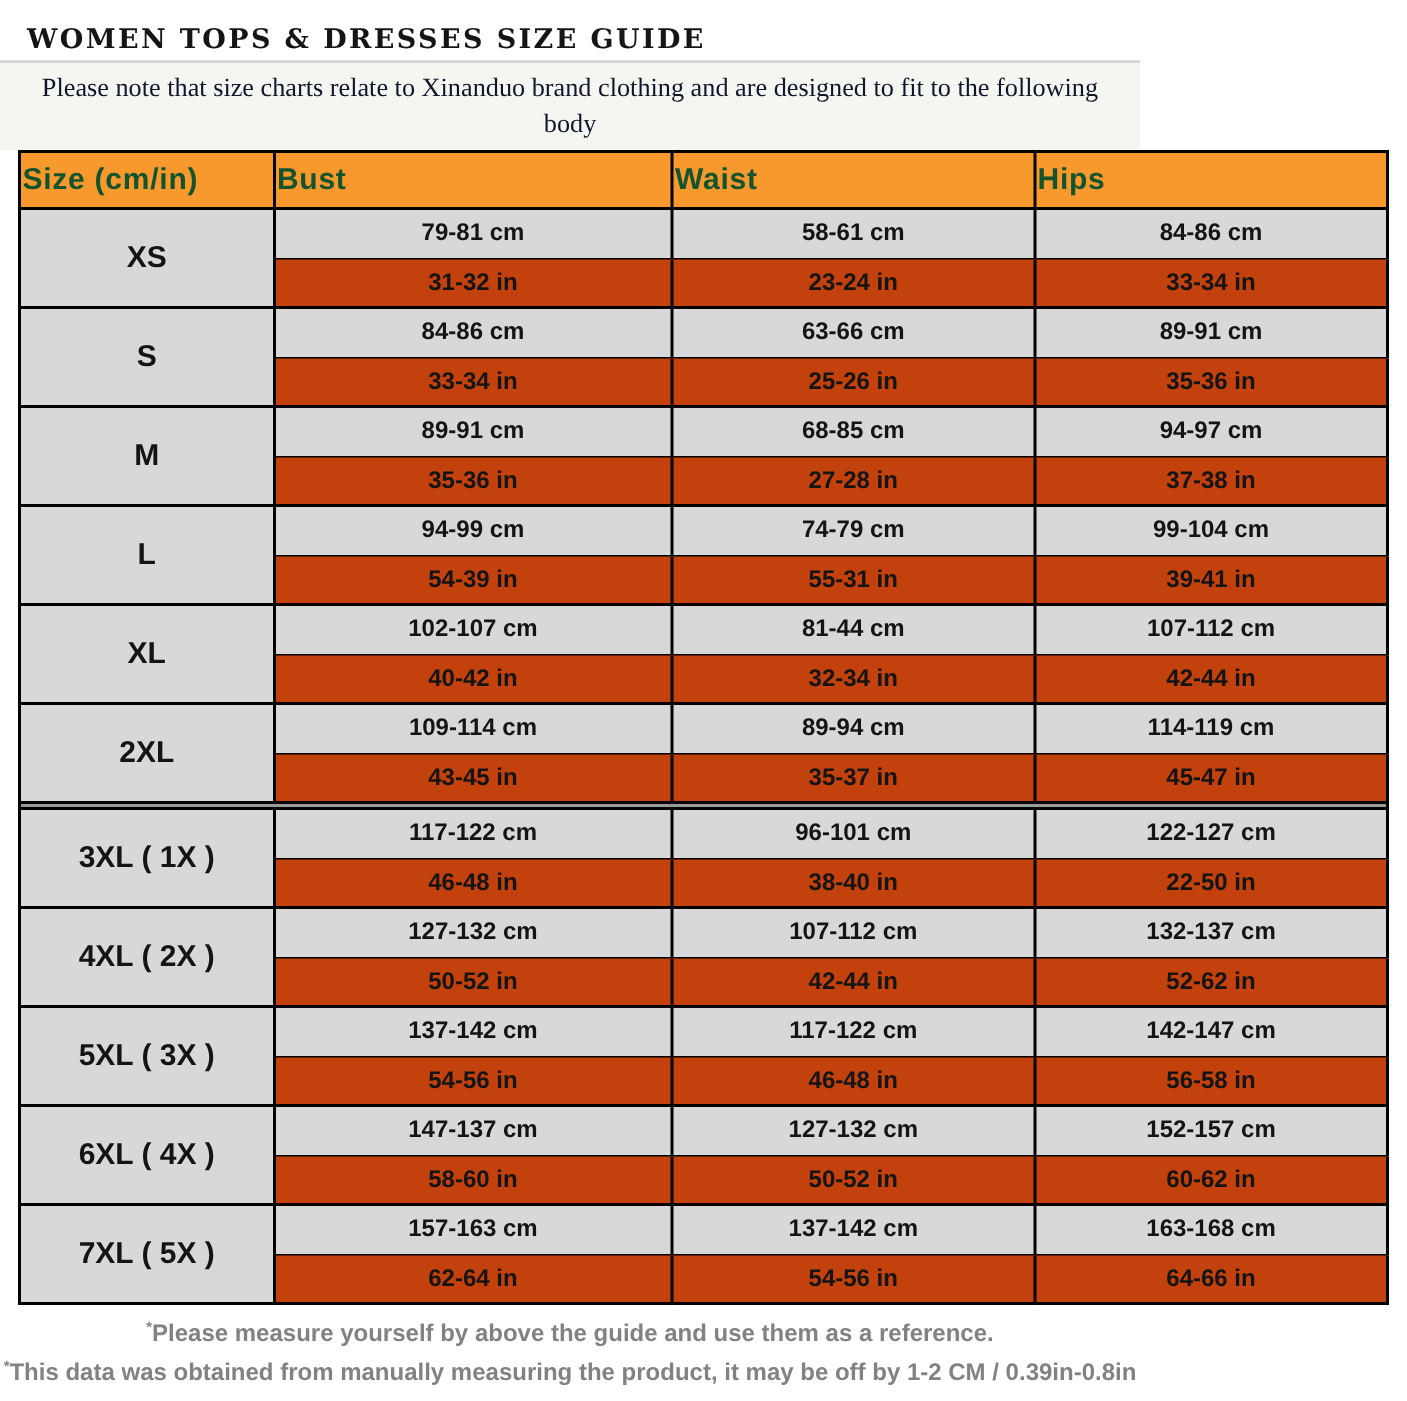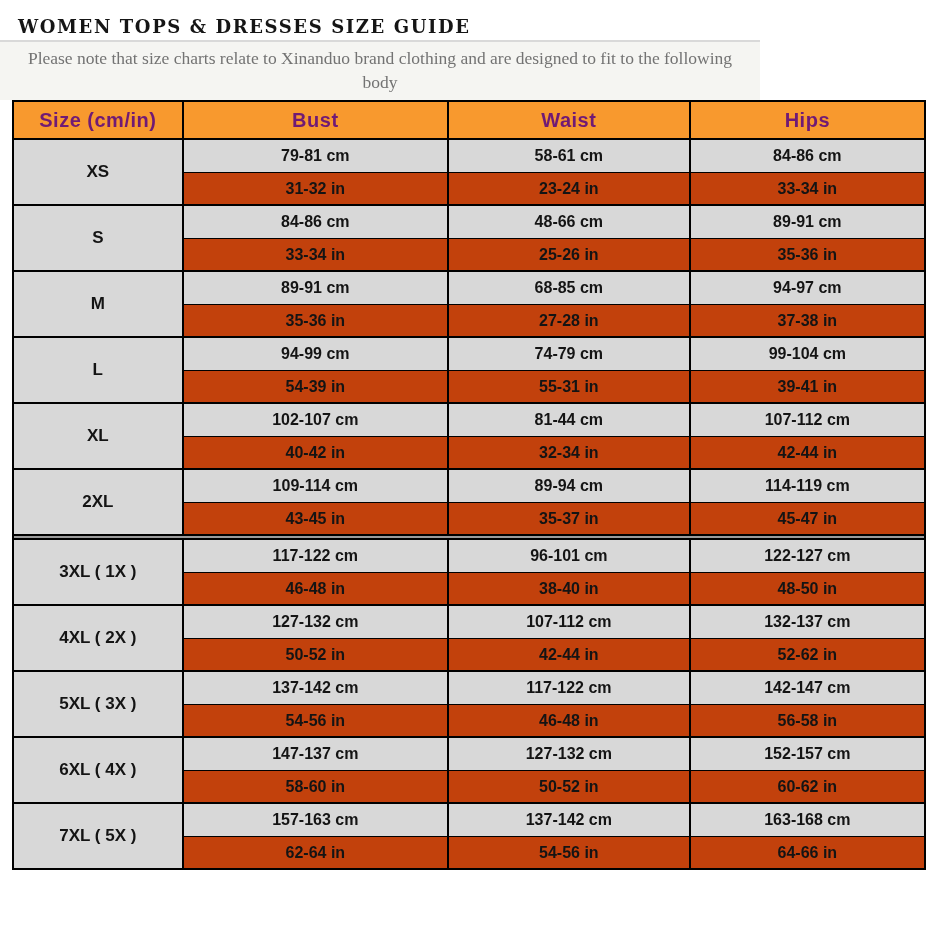--- a/index.html
+++ b/index.html
@@ -26,59 +26,59 @@
     color:#151515;
   }
   .title-rule{
     height:2px;
     background:#d9d9d9;
     width:100%;
   }
   .intro-note{
     font-family:"Liberation Serif",serif;
     font-size:17.5px;
-    color:#737373;
+    color:#0f172a;
     text-align:center;
     background:#f5f5f2;
     padding:4px 10px 6px 10px;
     line-height:1.38;
   }
   table.size-chart{
     width:914px;
     margin:0 12px;
     border-collapse:collapse;
     table-layout:fixed;
     border:2px solid #000;
   }
   col.c-size{width:18.6%;}
   col.c-bust{width:29.1%;}
   col.c-waist{width:26.5%;}
   col.c-hips{width:25.8%;}
   .size-chart th{
     background:var(--accent-orange);
-    color:#701a75;
+    color:#14532d;
     font-size:20px;
     font-weight:bold;
     height:38px;
     border:2px solid #000;
-    text-align:center;
+    text-align:left;
     letter-spacing:0.5px;
   }
   .size-chart td{
     border:2px solid #000;
     text-align:center;
     height:33px;
     font-size:16px;
     font-weight:bold;
     color:#141414;
     padding:0 2px;
   }
   tr.cm-row td{background:var(--row-gray);border-bottom-width:1px;}
   tr.in-row td{background:#c2410c;border-top-width:1px;}
-  td.size-label{background:#ffffff;font-size:17px;margin-left:36px;}
+  td.size-label{background:#ffffff;font-size:20px;margin-left:36px;}
   tr.group-divider td{
     height:4px;
     padding:0;
     background:var(--divider-gray);
     border-top:2px solid #000;
     border-bottom:2px solid #000;
   }
   .footnotes{
     text-align:center;
     color:var(--footnote-gray);
@@ -126,21 +126,21 @@
       </tr>
       <tr class="in-row">
         <td>31-32 in</td>
         <td>23-24 in</td>
         <td>33-34 in</td>
       </tr>
 
       <tr class="cm-row">
         <td class="size-label" rowspan="2">S</td>
         <td>84-86 cm</td>
-        <td>48-66 cm</td>
+        <td>63-66 cm</td>
         <td>89-91 cm</td>
       </tr>
       <tr class="in-row">
         <td>33-34 in</td>
         <td>25-26 in</td>
         <td>35-36 in</td>
       </tr>
 
       <tr class="cm-row">
         <td class="size-label" rowspan="2">M</td>
@@ -196,21 +196,21 @@
 
       <tr class="cm-row">
         <td class="size-label" rowspan="2">3XL ( 1X )</td>
         <td>117-122 cm</td>
         <td>96-101 cm</td>
         <td>122-127 cm</td>
       </tr>
       <tr class="in-row">
         <td>46-48 in</td>
         <td>38-40 in</td>
-        <td>48-50 in</td>
+        <td>22-50 in</td>
       </tr>
 
       <tr class="cm-row">
         <td class="size-label" rowspan="2">4XL ( 2X )</td>
         <td>127-132 cm</td>
         <td>107-112 cm</td>
         <td>132-137 cm</td>
       </tr>
       <tr class="in-row">
         <td>50-52 in</td>
@@ -249,14 +249,18 @@
         <td>163-168 cm</td>
       </tr>
       <tr class="in-row">
         <td>62-64 in</td>
         <td>54-56 in</td>
         <td>64-66 in</td>
       </tr>
     </tbody>
   </table>
 
+  <div class="footnotes">
+    <div><sup>*</sup><span>Please measure yourself by above the guide and use them as a reference.</span></div>
+    <div><sup>*</sup><span>This data was obtained from manually measuring the product, it may be off by 1-2 CM / 0.39in-0.8in</span></div>
+  </div>
 
 </div>
 
 </body></html>

